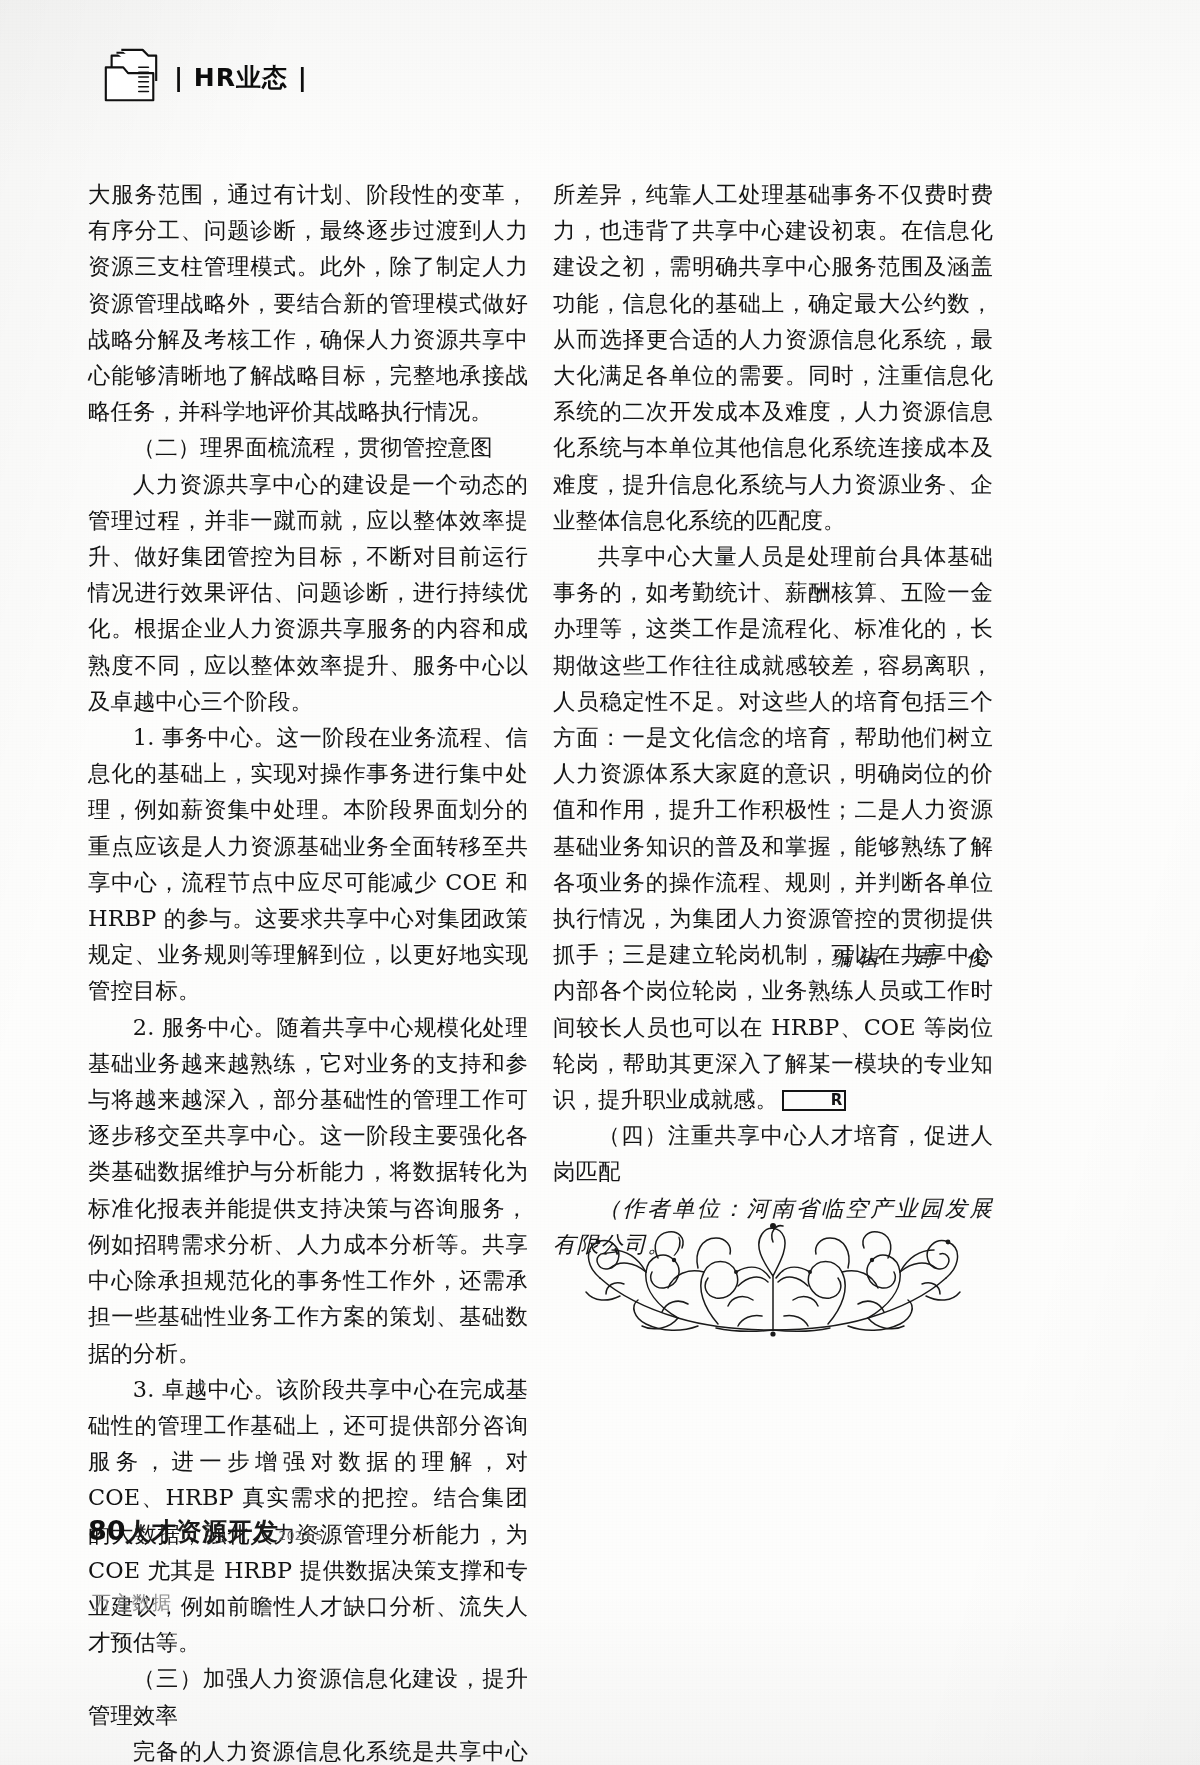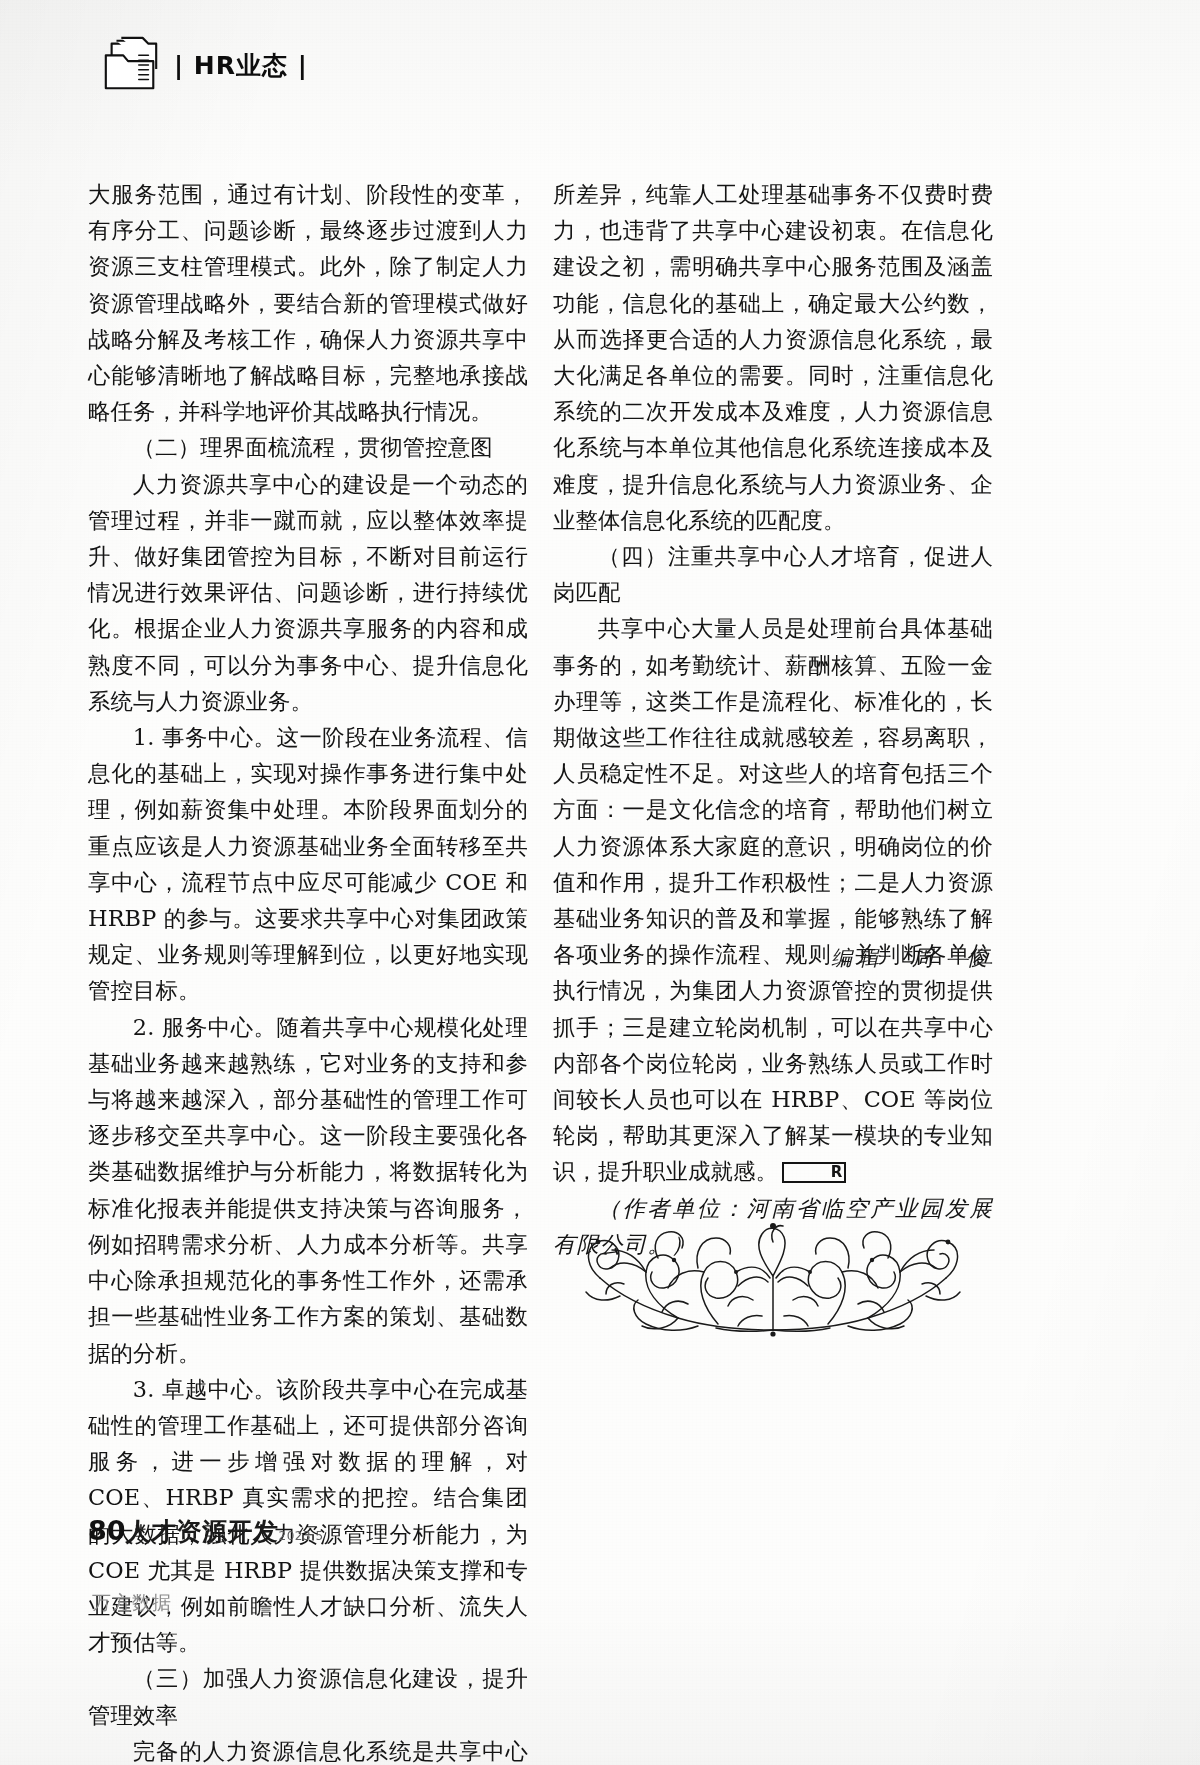--- a/index.html
+++ b/index.html
@@ -32,21 +32,21 @@
     opacity: 0.35;
     background-image:
       repeating-linear-gradient(0deg, rgba(0,0,0,0.018) 0px, rgba(0,0,0,0.018) 1px, rgba(0,0,0,0) 1px, rgba(0,0,0,0) 3px),
       repeating-linear-gradient(90deg, rgba(0,0,0,0.012) 0px, rgba(0,0,0,0.012) 1px, rgba(0,0,0,0) 1px, rgba(0,0,0,0) 4px);
   }
 
   
   .masthead {
     position: absolute;
     left: 100px;
-    top: 34px;
+    top: 46px;
     display: flex;
     align-items: center;
     gap: 12px;
   }
   .folder-icon {
     width: 62px;
     height: 62px;
     display: block;
   }
   .masthead-text {
@@ -179,32 +179,32 @@
           <line x1="40" y1="47" x2="50" y2="47"></line>
         </g>
       </svg>
     </span>
     <span class="masthead-text">| HR业态 |</span>
   </div>
 
   <div class="col col-left">
     <p>大服务范围，通过有计划、阶段性的变革，有序分工、问题诊断，最终逐步过渡到人力资源三支柱管理模式。此外，除了制定人力资源管理战略外，要结合新的管理模式做好战略分解及考核工作，确保人力资源共享中心能够清晰地了解战略目标，完整地承接战略任务，并科学地评价其战略执行情况。</p>
     <p class="p-indent">（二）理界面梳流程，贯彻管控意图</p>
-    <p class="p-indent">人力资源共享中心的建设是一个动态的管理过程，并非一蹴而就，应以整体效率提升、做好集团管控为目标，不断对目前运行情况进行效果评估、问题诊断，进行持续优化。根据企业人力资源共享服务的内容和成熟度不同，可以分为事务中心、提升信息化系统与人力资源业务。</p>
+    <p class="p-indent">人力资源共享中心的建设是一个动态的管理过程，并非一蹴而就，应以整体效率提升、做好集团管控为目标，不断对目前运行情况进行效果评估、问题诊断，进行持续优化。根据企业人力资源共享服务的内容和成熟度不同，应以整体效率提升、服务中心以及卓越中心三个阶段。</p>
     <p class="p-indent">1. 事务中心。这一阶段在业务流程、信息化的基础上，实现对操作事务进行集中处理，例如薪资集中处理。本阶段界面划分的重点应该是人力资源基础业务全面转移至共享中心，流程节点中应尽可能减少 COE 和 HRBP 的参与。这要求共享中心对集团政策规定、业务规则等理解到位，以更好地实现管控目标。</p>
     <p class="p-indent">2. 服务中心。随着共享中心规模化处理基础业务越来越熟练，它对业务的支持和参与将越来越深入，部分基础性的管理工作可逐步移交至共享中心。这一阶段主要强化各类基础数据维护与分析能力，将数据转化为标准化报表并能提供支持决策与咨询服务，例如招聘需求分析、人力成本分析等。共享中心除承担规范化的事务性工作外，还需承担一些基础性业务工作方案的策划、基础数据的分析。</p>
     <p class="p-indent">3. 卓越中心。该阶段共享中心在完成基础性的管理工作基础上，还可提供部分咨询服务，进一步增强对数据的理解，对 COE、HRBP 真实需求的把控。结合集团的大数据，强化人力资源管理分析能力，为 COE 尤其是 HRBP 提供数据决策支撑和专业建议，例如前瞻性人才缺口分析、流失人才预估等。</p>
     <p class="p-indent">（三）加强人力资源信息化建设，提升管理效率</p>
     <p class="p-indent">完备的人力资源信息化系统是共享中心规模化、标准化，不断扩大服务半径的基础。正如前文所提到的，集团化公司多元化子公司，每家单位人力资源制度、规范、流程均根据行业需求有</p>
   </div>
 
   <div class="col col-right">
     <p>所差异，纯靠人工处理基础事务不仅费时费力，也违背了共享中心建设初衷。在信息化建设之初，需明确共享中心服务范围及涵盖功能，信息化的基础上，确定最大公约数，从而选择更合适的人力资源信息化系统，最大化满足各单位的需要。同时，注重信息化系统的二次开发成本及难度，人力资源信息化系统与本单位其他信息化系统连接成本及难度，提升信息化系统与人力资源业务、企业整体信息化系统的匹配度。</p>
+    <p class="p-indent"><span>共享中心大量人员是处理前台具体基础事务的，如考勤统计、薪酬核算、五险一金办理等，这类工作是流程化、标准化的，长期做这些工作往往成就感较差，容易离职，人员稳定性不足。对这些人的培育包括三个方面：一是文化信念的培育，帮助他们树立人力资源体系大家庭的意识，明确岗位的价值和作用，提升工作积极性；二是人力资源基础业务知识的普及和掌握，能够熟练了解各项业务的操作流程、规则，并判断各单位执行情况，为集团人力资源管控的贯彻提供抓手；三是建立轮岗机制，可以在共享中心内部各个岗位轮岗，业务熟练人员或工作时间较长人员也可以在 HRBP、COE 等岗位轮岗，帮助其更深入了解某一模块的专业知识，提升职业成就感。</span><span class="end-mark">R</span></p>
     <p class="p-indent">（四）注重共享中心人才培育，促进人岗匹配</p>
-    <p class="p-indent"><span>共享中心大量人员是处理前台具体基础事务的，如考勤统计、薪酬核算、五险一金办理等，这类工作是流程化、标准化的，长期做这些工作往往成就感较差，容易离职，人员稳定性不足。对这些人的培育包括三个方面：一是文化信念的培育，帮助他们树立人力资源体系大家庭的意识，明确岗位的价值和作用，提升工作积极性；二是人力资源基础业务知识的普及和掌握，能够熟练了解各项业务的操作流程、规则，并判断各单位执行情况，为集团人力资源管控的贯彻提供抓手；三是建立轮岗机制，可以在共享中心内部各个岗位轮岗，业务熟练人员或工作时间较长人员也可以在 HRBP、COE 等岗位轮岗，帮助其更深入了解某一模块的专业知识，提升职业成就感。</span><span class="end-mark">R</span></p>
     <p class="affil">（作者单位：河南省临空产业园发展有限公司。）</p>
   </div>
 
   <div class="editor-credit">编辑　周　俊</div>
 
   <div class="ornament">
     <svg viewBox="0 0 450 170" aria-hidden="true">
       <g fill="none" stroke="#1a1a1a" stroke-width="1.5" stroke-linecap="round">
 
         <path d="M225 150 C225 128 225 112 225 96"></path>

